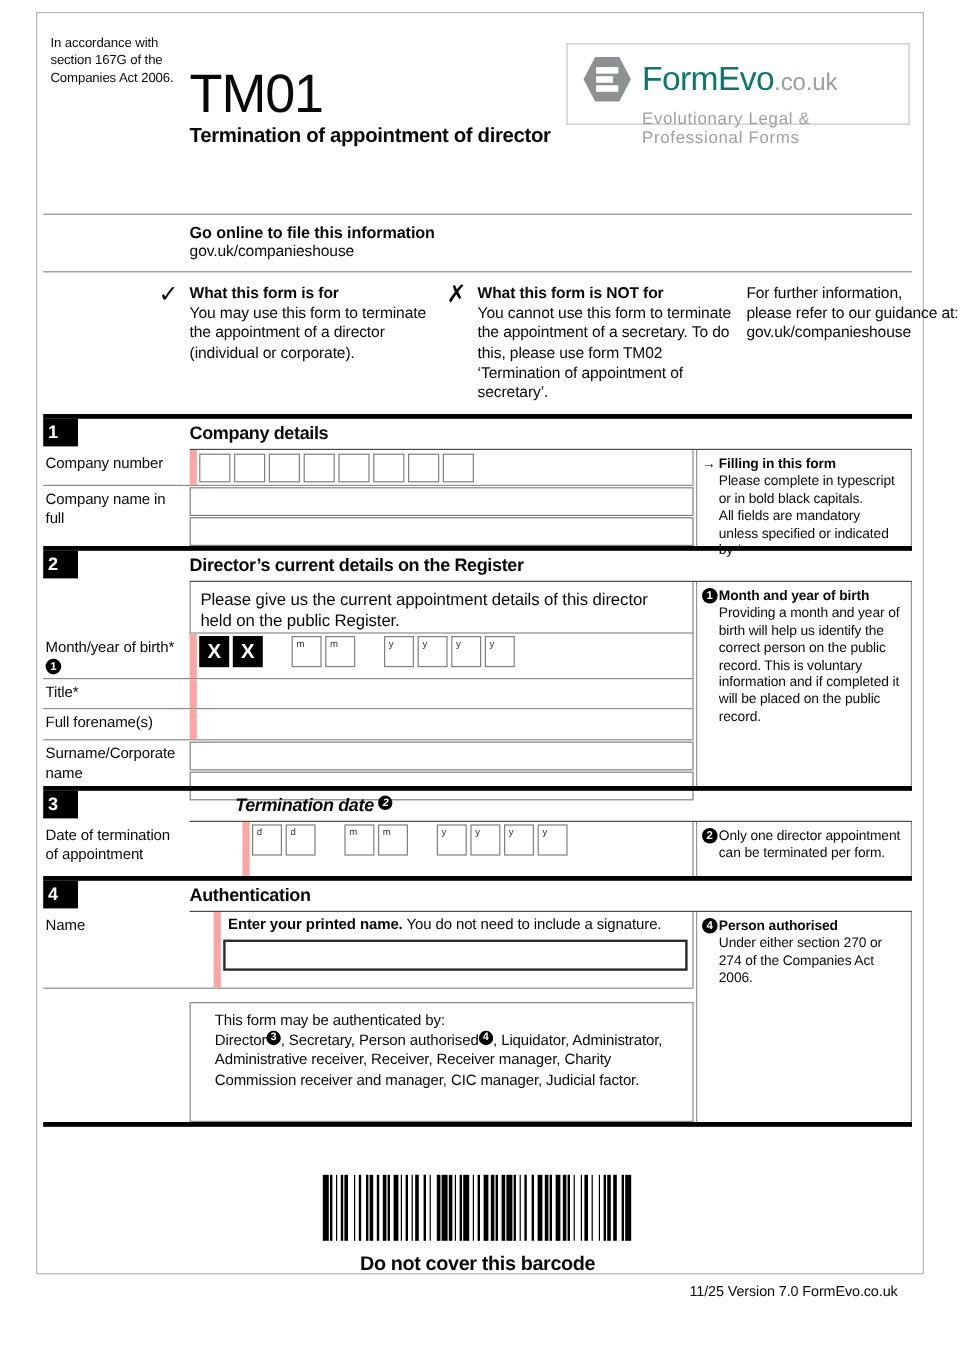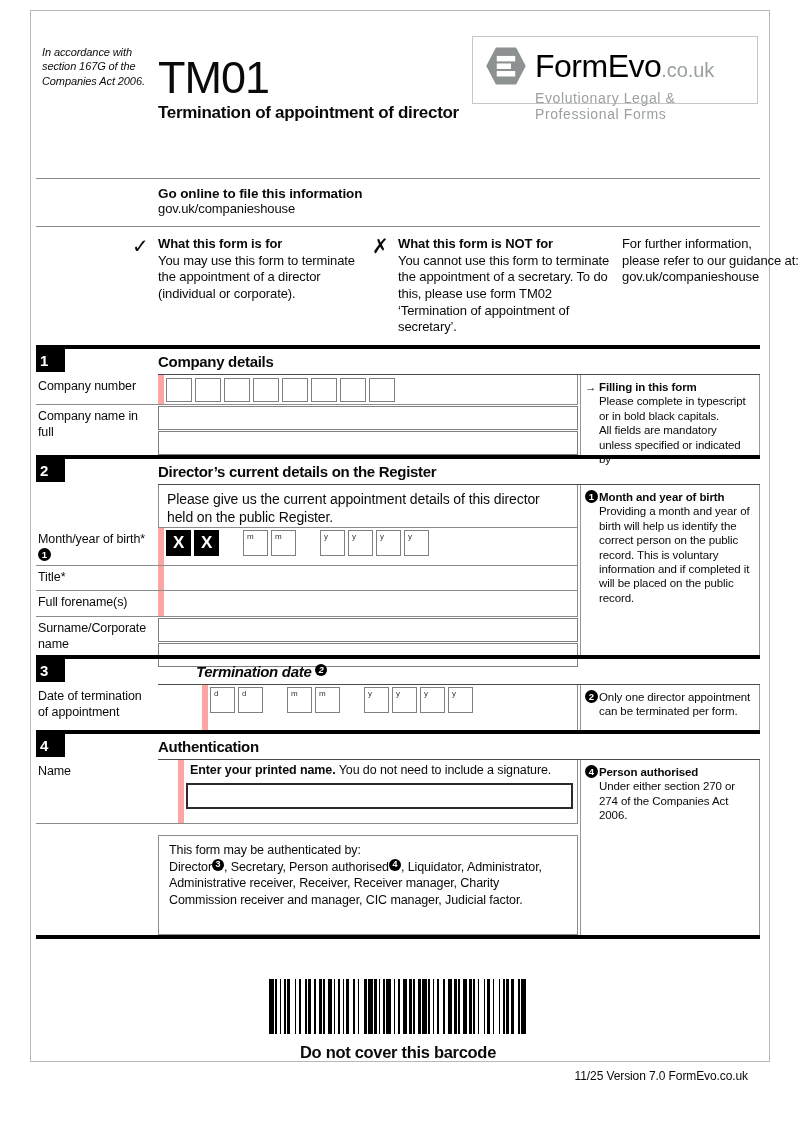--- a/index.html
+++ b/index.html
@@ -11,31 +11,31 @@
   }
   .sheet {
     position:relative; margin:10px 0 0 30px; width:740px; height:1052px;
     border:1px solid #b9b9b9; background:#fff;
   }
   .inner { margin:0 9px 0 5px; }
   .prel { white-space:pre-line; }
 
   
   .masthead { position:relative; height:167px; }
-  .statute { position:absolute; left:6px; top:34px; width:112px; font-size:11px; line-height:1.3;font-style:italic; }
+  .statute { position:absolute; left:6px; top:18px; width:112px; font-size:11px; line-height:1.3; }
   .title-block { position:absolute; left:122px; top:44px; }
   .form-code { font-size:45px; line-height:1; letter-spacing:-1px; font-weight:400; }
   .form-sub  { font-size:17px; font-weight:bold; margin-top:3px; letter-spacing:-0.3px; }
   .logo-box {
     position:absolute; right:2px; top:25px; width:286px; height:68px;
     border:1px solid #c6c6c6; padding:8px 10px 0 12px;
   }
   .logo-row { display:flex; align-items:center; }
   .logo-hex { width:42px; height:42px; flex:none; margin-right:8px; }
-  .logo-word { font-size:32px; color:#000000; letter-spacing:-0.5px; line-height:1; }
+  .logo-word { font-size:28px; color:#0f766e; letter-spacing:-0.5px; line-height:1; }
   .logo-tld  { font-size:20px; color:#9aa0a0; }
   .logo-tag  { font-size:14px; color:#9c9fa0; letter-spacing:0.6px; margin:3px 0 0 50px; }
 
   
   .go-online { height:49px; border-top:1px solid #8c8c8c; border-bottom:1px solid #8c8c8c;
                padding:7px 0 0 122px; }
   .go-title { font-size:13.5px; font-weight:bold; }
   .go-url   { font-size:13px; }
 
   
@@ -82,21 +82,21 @@
                 padding:5px 8px; font-size:14px; line-height:1.3; }
   .circ { display:inline-flex; width:13px; height:13px; border-radius:50%; background:#000; color:#fff;
           font-size:9.5px; font-weight:bold; align-items:center; justify-content:center;
           vertical-align:1px; letter-spacing:0; }
   .circ.sup { width:12px; height:12px; font-size:9px; vertical-align:4px; }
 
   
   .auth-instr { font-size:12.5px; padding:3px 6px 0; }
   .name-input { border:2px solid #2b2b2b; height:26px; margin:6px 4px 6px 2px; background:#fff; }
   .gaprow { height:11px; }
-  .auth-box { margin-left:122px; width:420px; border:1px solid #8c8c8c; padding:6px 10px; height:100px;
+  .auth-box { margin-left:122px; width:420px; border:1px solid #8c8c8c; padding:6px 20px; height:100px;
               font-size:12.5px; line-height:1.32; }
 
   
   .barcode-block { height:126px; text-align:center; padding-top:40px; }
   .barcode { display:inline-flex; height:55px; align-items:stretch; justify-content:center; }
   .barcode span { flex:none; height:100%; }
   .barcode .bar { background:#000; }
   .bc-caption { font-size:16.5px; font-weight:bold; margin-top:5px; letter-spacing:-0.3px; }
 
   .pagefoot { width:740px; margin-left:30px; text-align:right; padding:7px 22px 0 0; font-size:12px; }

